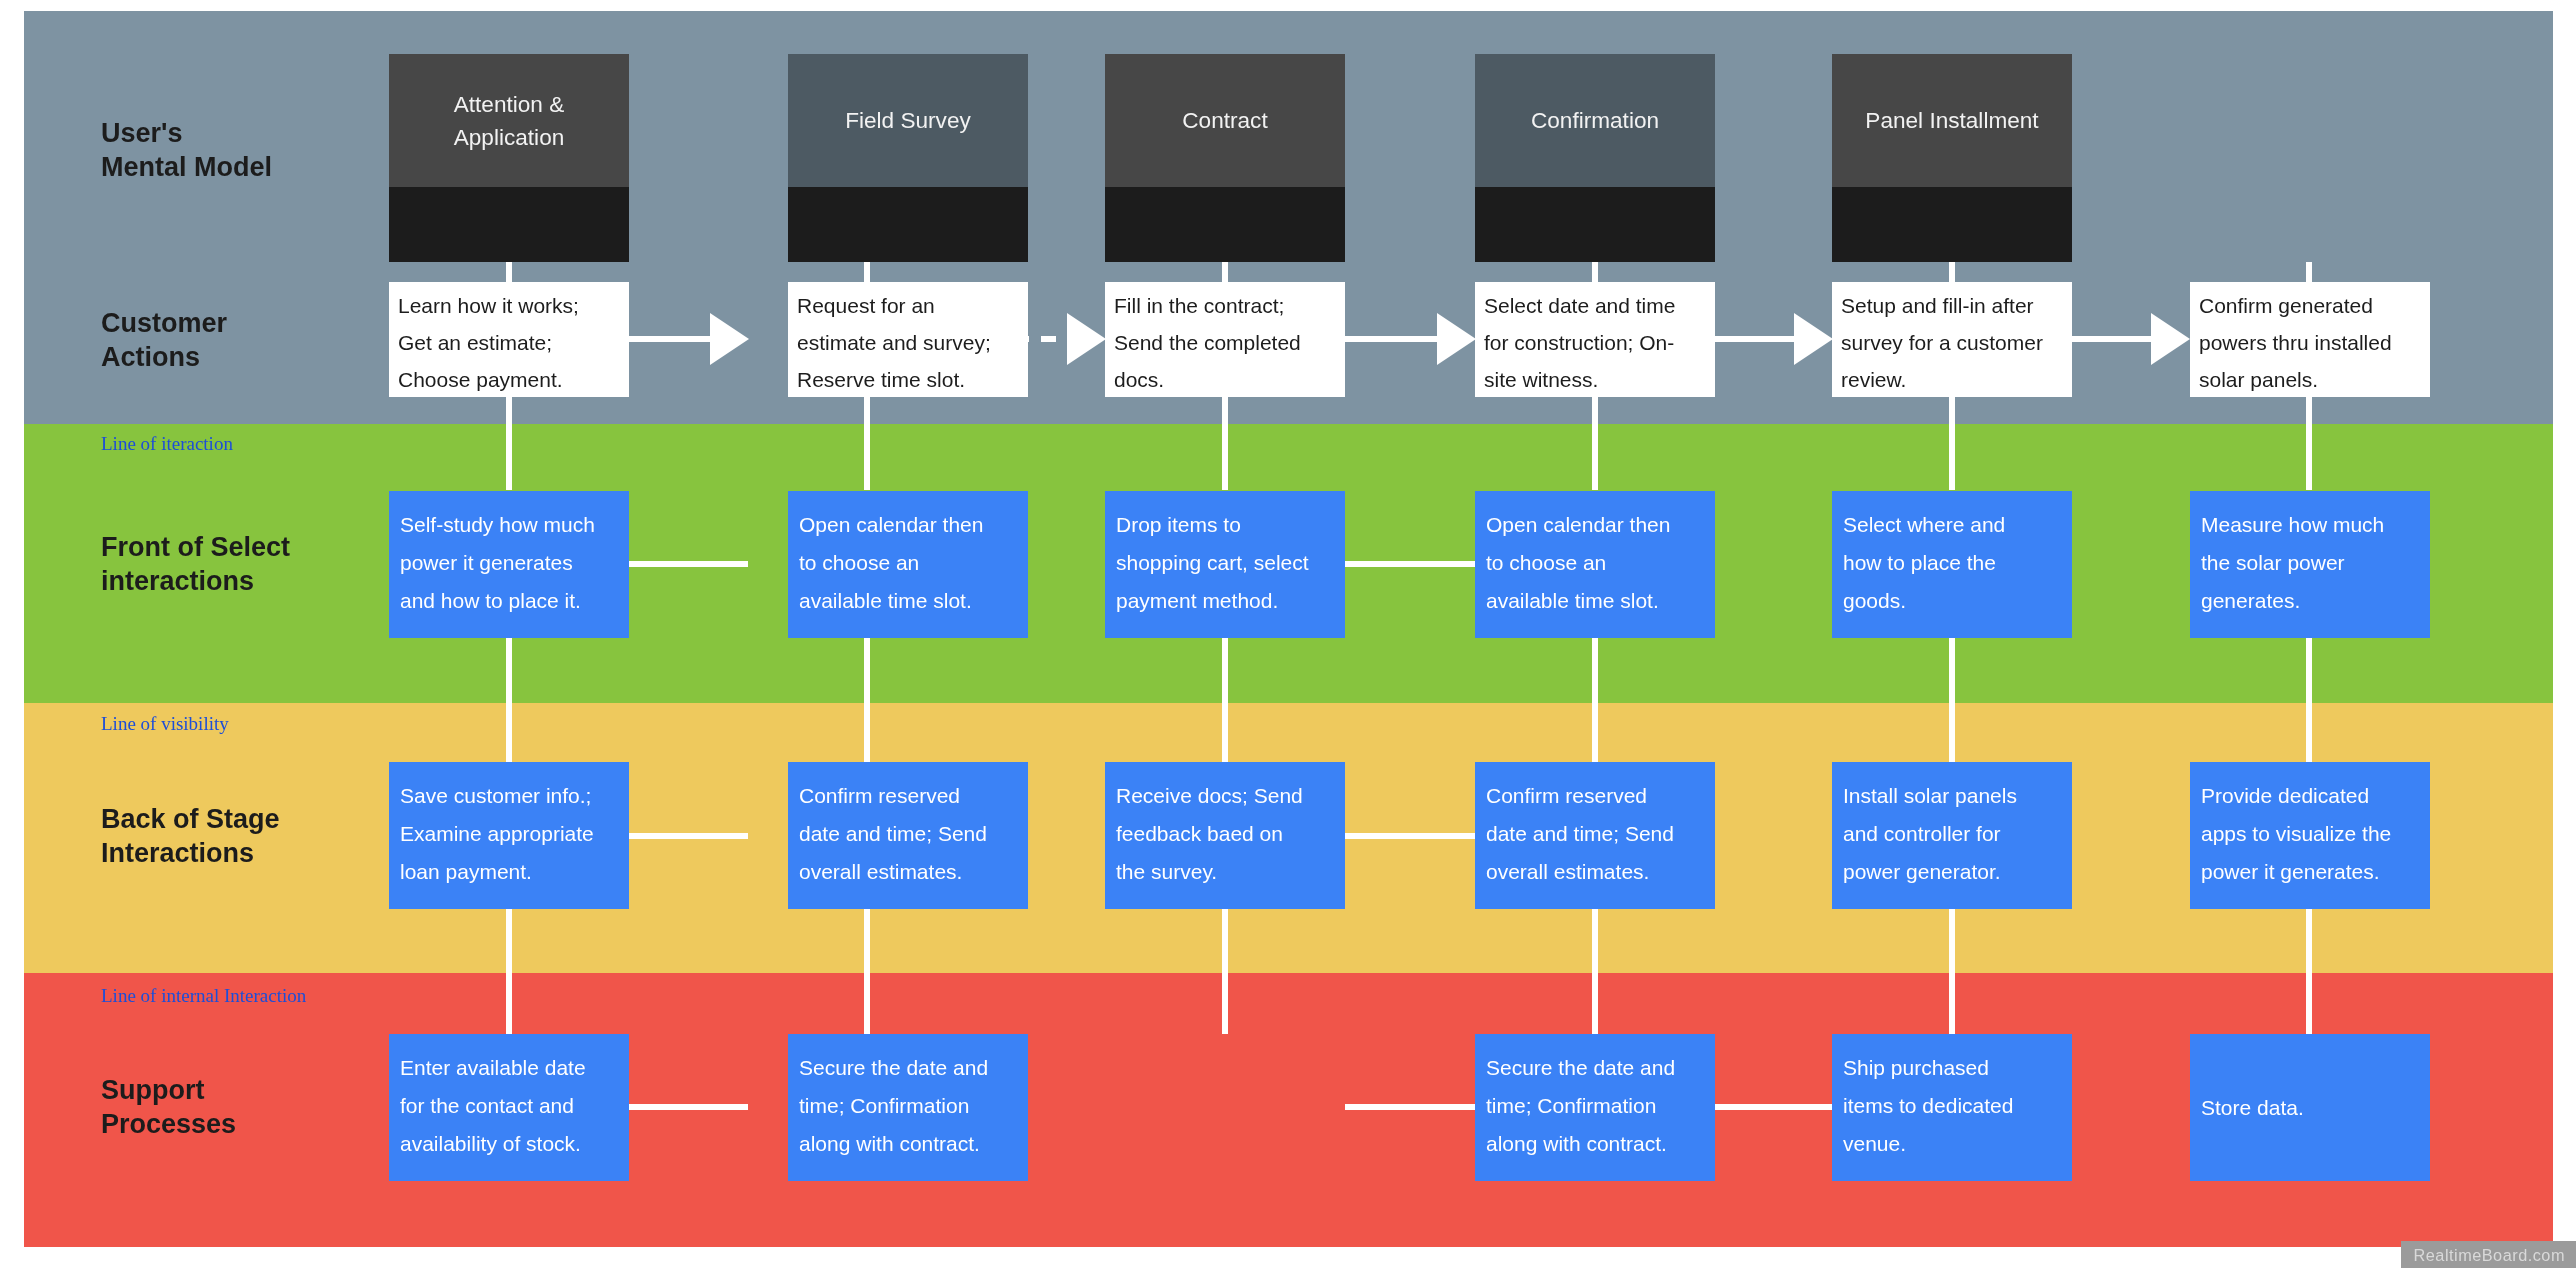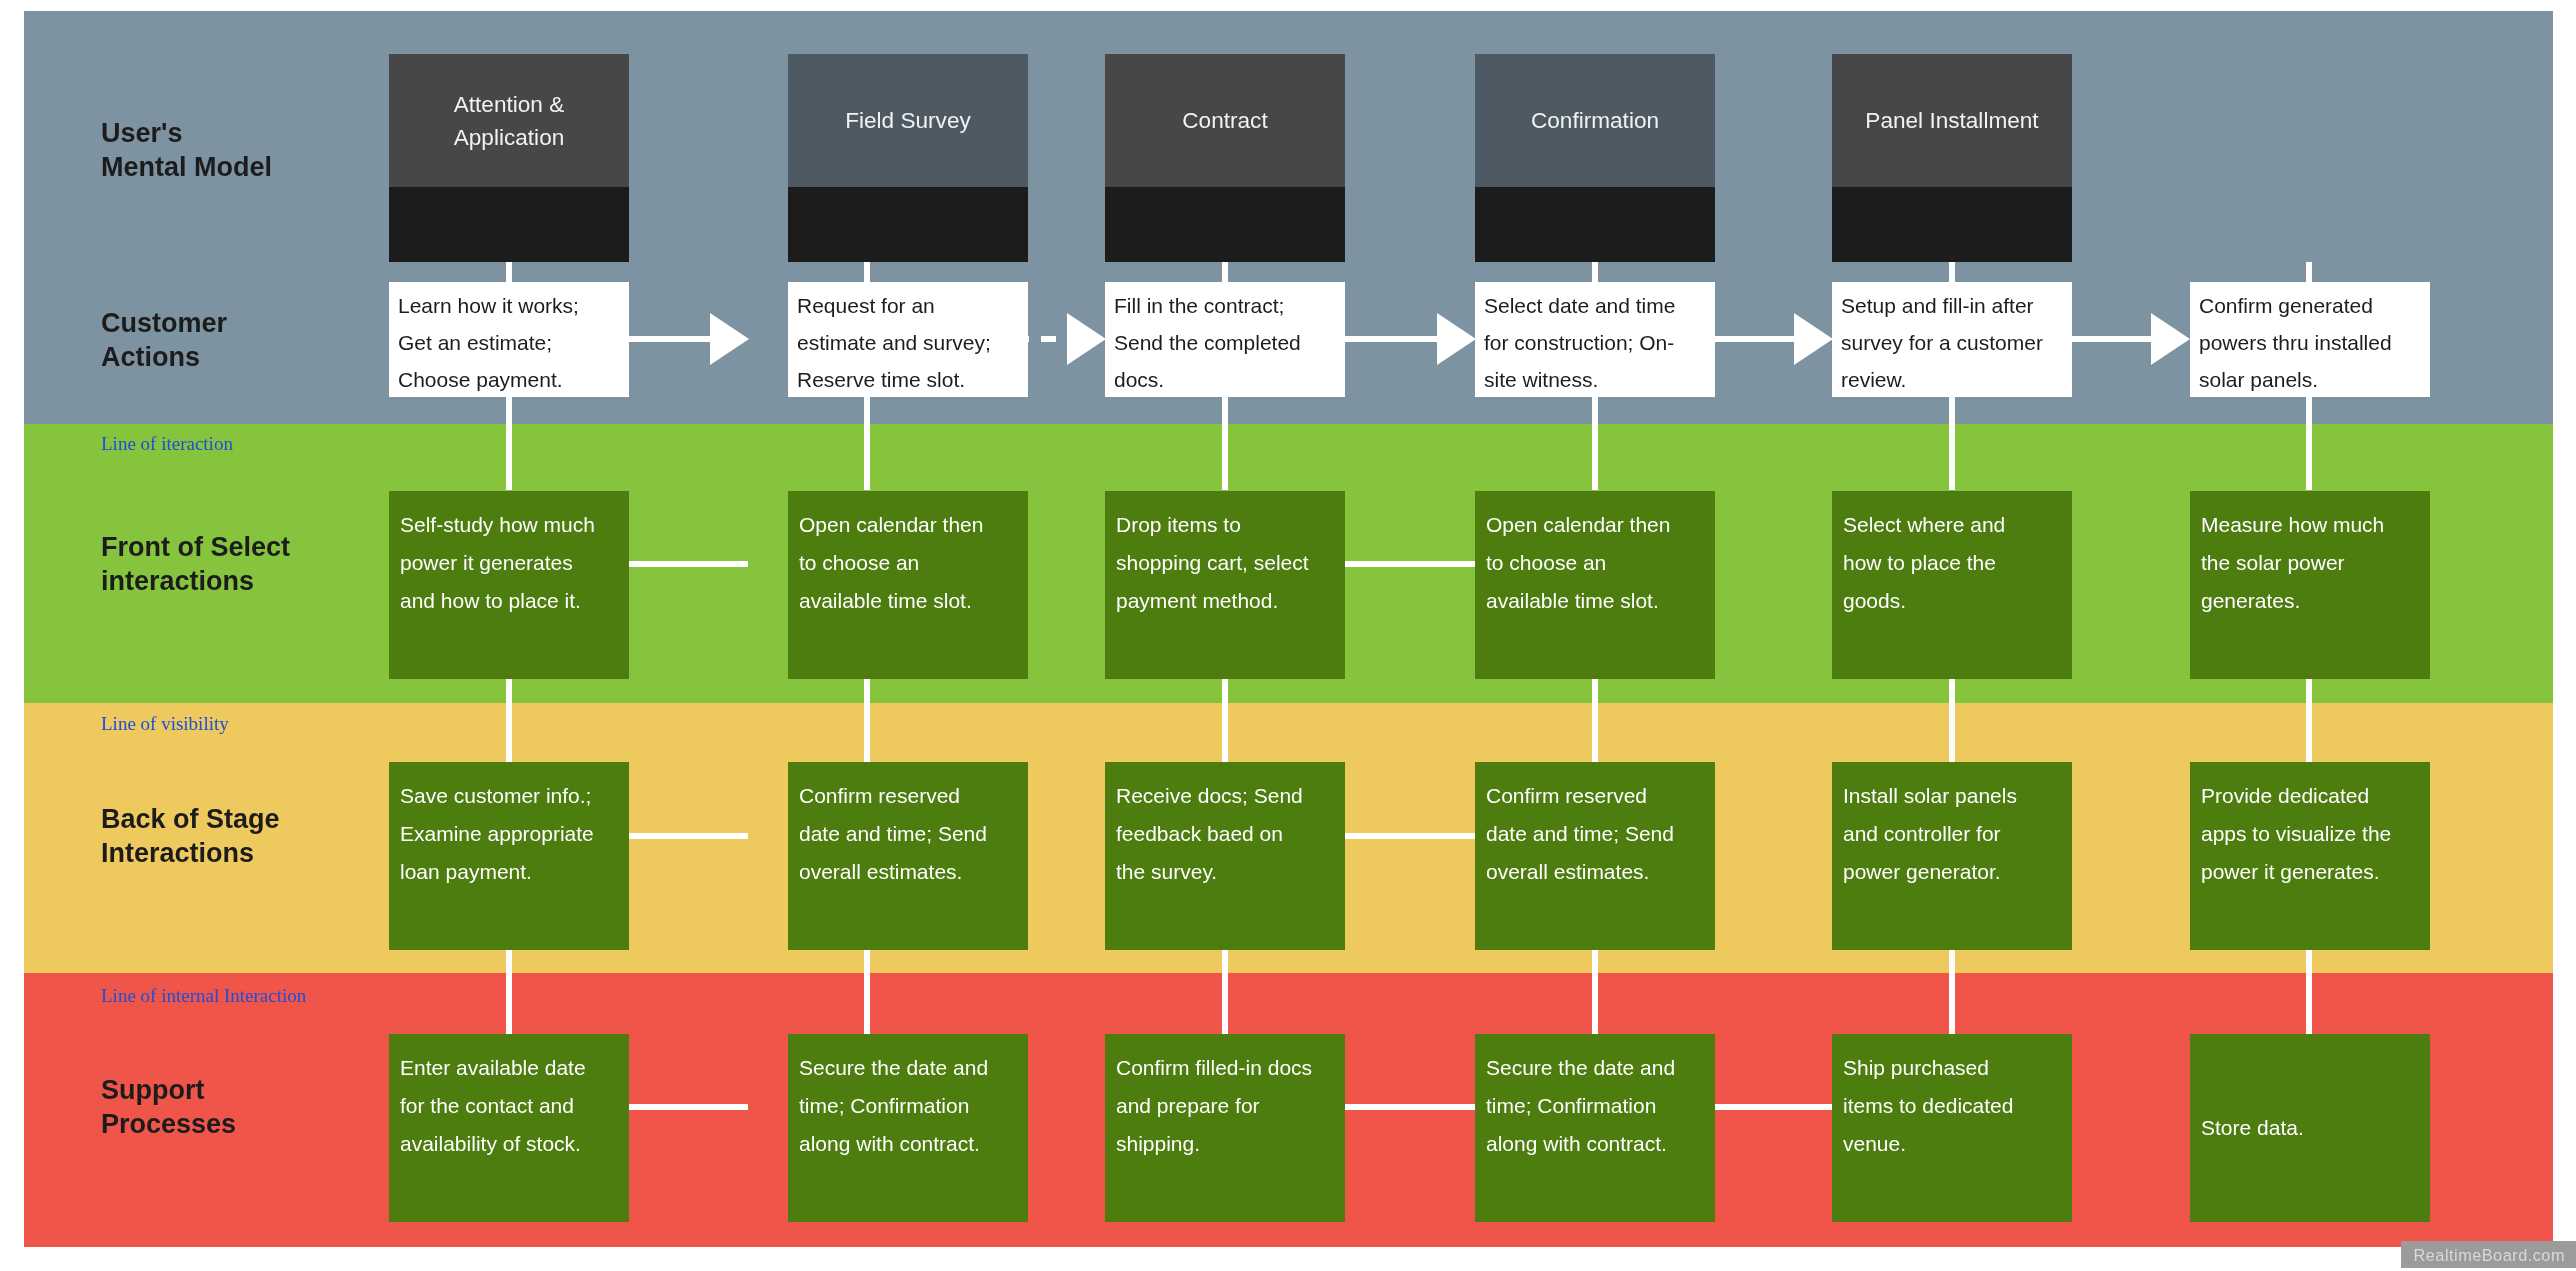--- a/index.html
+++ b/index.html
@@ -23,21 +23,21 @@
   .hdr{top:54px;height:208px;}
   .hdr .hlabel{height:133px;display:flex;align-items:center;justify-content:center;text-align:center;
       color:#f2f2f2;font-size:22.6px;line-height:33px;white-space:pre-line;padding:0 12.7px;}
   .hdr .hstrip{height:75px;background:#1c1c1c;}
   .hdr.odd .hlabel{background:#474747;}
   .hdr.even .hlabel{background:#4d5a63;}
   
   .cust{top:282px;height:115px;background:#ffffff;color:#1d1d1d;
        font-size:21px;line-height:37px;padding:4.5px 9px;white-space:pre-line;}
   
-  .stage{height:188px;background:#4d7c0f;color:#ffffff;font-size:21px;line-height:38px;
+  .stage{height:147px;background:#3b82f6;color:#ffffff;font-size:21px;line-height:38px;
        padding:15.4px 11px;white-space:pre-line;}
   .front{top:491px}.back{top:762px}.support{top:1034px}
   .centered{display:flex;align-items:center;}
   
   .vseg{position:absolute;width:6.3px;background:#ffffff;}
   .vl0{left:506px}.vl1{left:864px}.vl2{left:1222px}.vl3{left:1592px}.vl4{left:1949px}.vl5{left:2306px}
   .segA{top:262px;height:20px}.segB{top:397px;height:93px}.segC{top:637px;height:125px}.segD{top:909px;height:125px}
   .hline{position:absolute;height:6.3px;background:#ffffff;}
   .dashedline{background:repeating-linear-gradient(90deg,#ffffff 0 14.5px,rgba(255,255,255,0) 14.5px 27px);}
   .ahead{position:absolute;width:0;height:0;border-top:26px solid transparent;border-bottom:26px solid transparent;border-left:39px solid #ffffff;top:313px;}
@@ -159,23 +159,20 @@
   </div>
   <div class="box cust col2">Fill in the contract;
 Send the completed
 docs.</div>
   <div class="box stage front col2">Drop items to
 shopping cart, select
 payment method.</div>
   <div class="box stage back col2">Receive docs; Send
 feedback baed on
 the survey.</div>
-  <div class="box stage support col2">Confirm filled-in docs
-and prepare for
-shipping.</div>
 
   <div class="box hdr even col3">
     <div class="hlabel">Confirmation</div>
     <div class="hstrip"></div>
   </div>
   <div class="box cust col3">Select date and time
 for construction; On-
 site witness.</div>
   <div class="box stage front col3">Open calendar then
 to choose an

